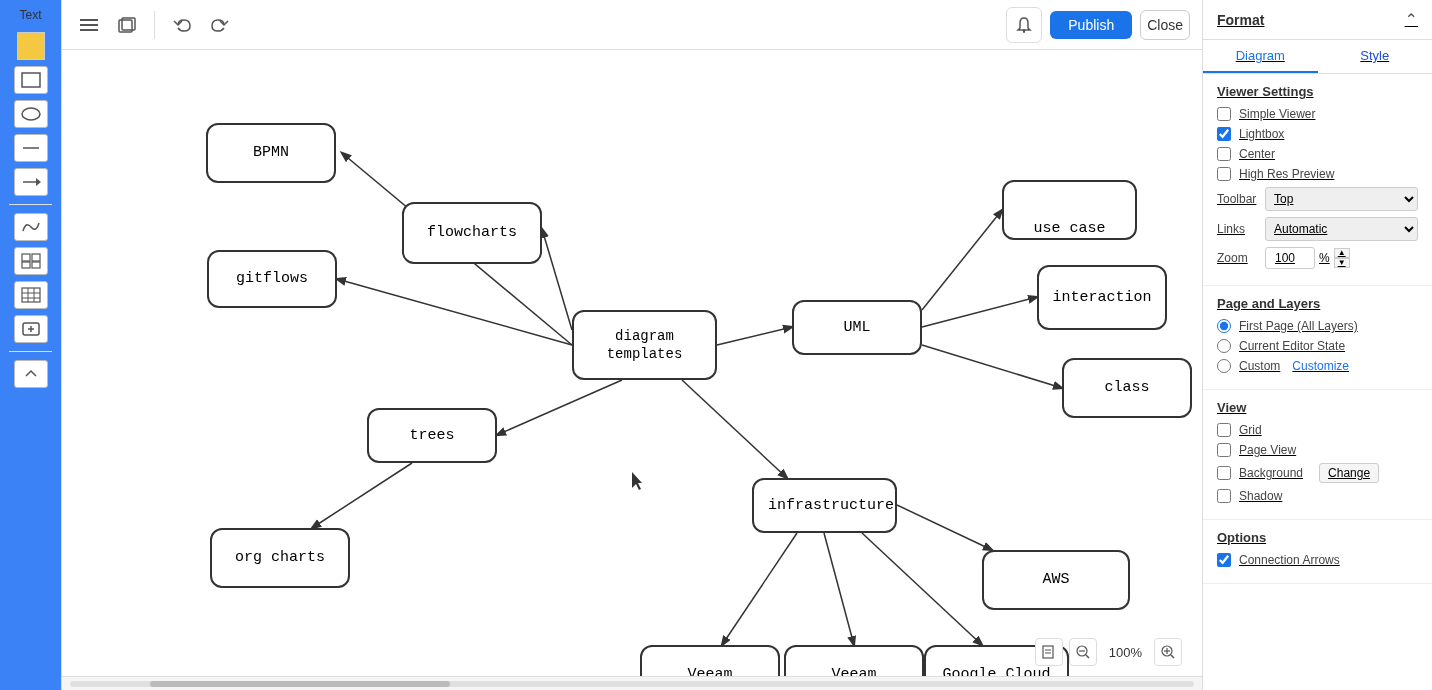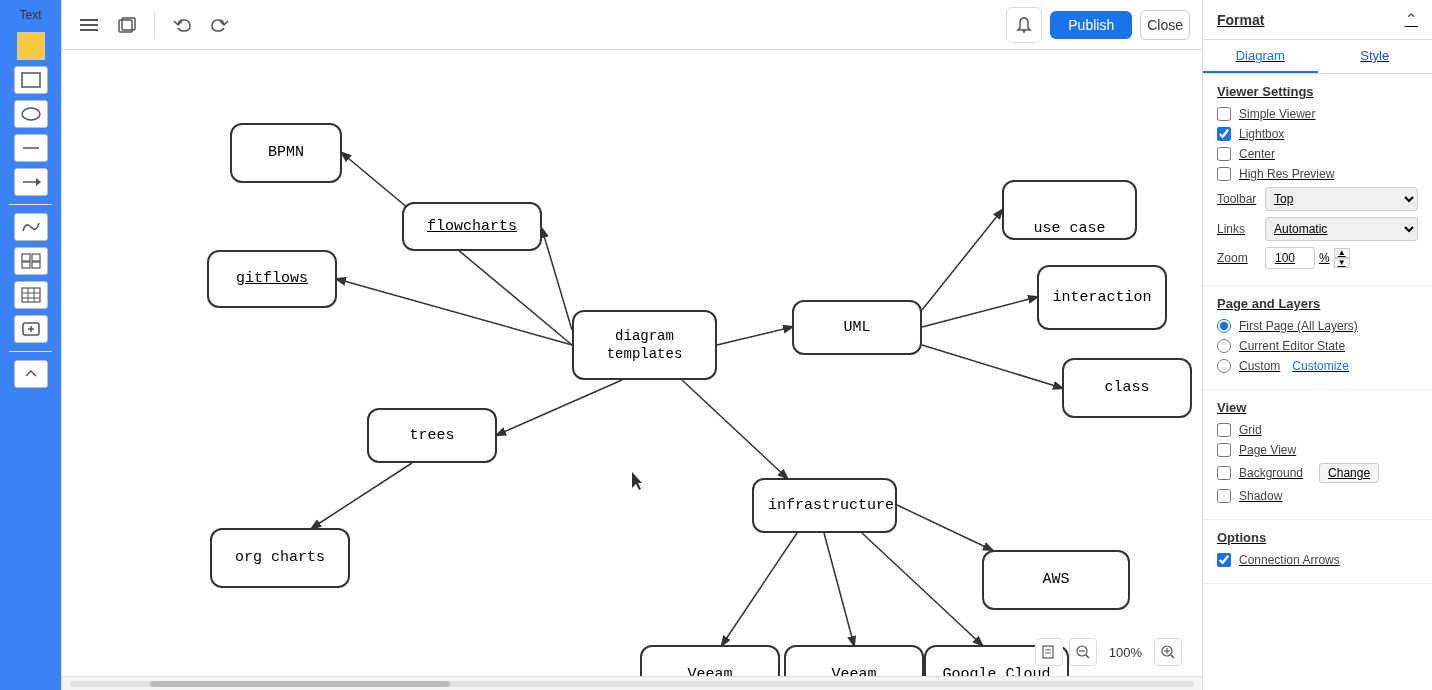--- a/index.html
+++ b/index.html
@@ -374,27 +374,27 @@
       <line x1="762" y1="483" x2="792" y2="595" stroke="#333" stroke-width="1.5" marker-end="url(#arr)"></line>
 
       <line x1="800" y1="483" x2="920" y2="595" stroke="#333" stroke-width="1.5" marker-end="url(#arr)"></line>
       <defs>
         <marker id="arr" markerWidth="8" markerHeight="8" refX="6" refY="3" orient="auto">
           <path d="M0,0 L0,6 L8,3 z" fill="#333"></path>
         </marker>
       </defs>
     </svg>
 
-    <div class="node" style="left:168px;top:73px;width:112px;height:60px;">
+    <div class="node" style="left:144px;top:73px;width:130px;height:60px;">
       <span>BPMN</span>
     </div>
-    <div class="node" style="left:340px;top:152px;width:140px;height:49px;text-decoration:underline;">
+    <div class="node" style="left:340px;top:152px;width:140px;height:62px;">
       <span>flowcharts</span>
     </div>
-    <div class="node" style="left:145px;top:200px;width:130px;height:58px;text-decoration:underline;">
+    <div class="node" style="left:145px;top:200px;width:130px;height:58px;">
       <span>gitflows</span>
     </div>
     <div class="node" style="left:510px;top:260px;width:145px;height:70px;font-size:14px;">
       <span style="white-space:pre-line;">diagram
 templates</span>
     </div>
     <div class="node" style="left:730px;top:250px;width:130px;height:55px;">
       <span>UML</span>
     </div>
     <div class="node" style="left:940px;top:130px;width:135px;height:60px;align-items:flex-end;">

